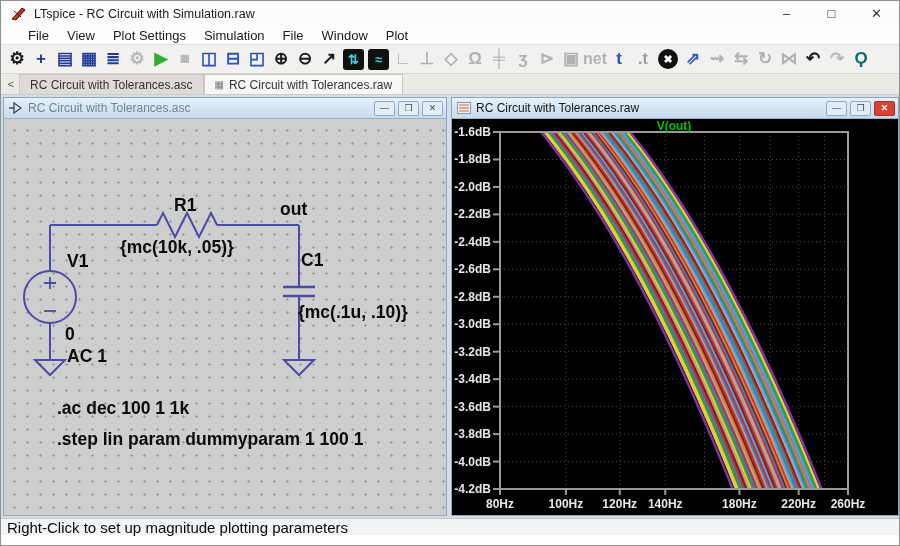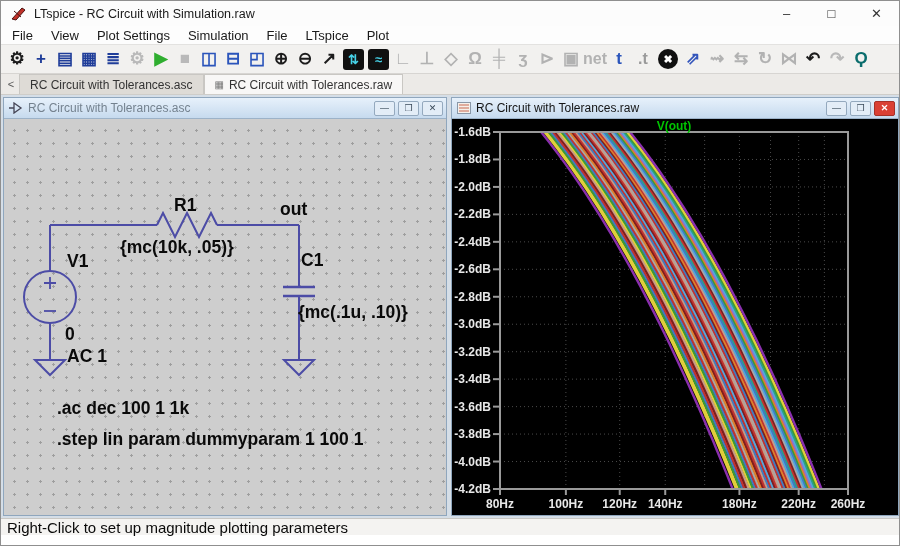--- a/index.html
+++ b/index.html
@@ -7,21 +7,21 @@
   .app { position: relative; width: 900px; height: 546px; border: 1px solid #8f8f8f; background: #fff; overflow: hidden; }
 
   
   .titlebar { height: 25px; display: flex; align-items: center; padding-left: 8px; background: #fcfcfc; }
   .titlebar .logo { width: 18px; height: 16px; margin-right: 7px; }
   .titlebar .title { font-size: 12.5px; color: #1a1a1a; }
   .win-controls { margin-left: auto; display: flex; height: 100%; }
   .win-btn { width: 45px; height: 100%; display: flex; align-items: center; justify-content: center; font-size: 13px; color: #333; }
 
   
-  .menubar { height: 18px; background: #fdfdfd; display: flex; align-items: center; padding-left: 2px; }
+  .menubar { height: 18px; background: #fdfdfd; display: flex; align-items: center; padding-left: 18px; }
   .menu-item { font-size: 13px; color: #1a1a1a; padding: 0 9px; }
 
   
   .toolbar { height: 30px; background: #f2f1ef; border-top: 1px solid #e3e2e0; border-bottom: 1px solid #d7d5d2; display: flex; align-items: center; padding-left: 4px; }
   .tb-btn { width: 24px; height: 26px; line-height: 26px; text-align: center; font-size: 17px; font-weight: bold; flex: 0 0 auto; }
   .tb-btn.dark { background: #101010; border-radius: 3px; width: 21px; height: 21px; line-height: 21px; font-size: 13px; margin: 0 2px; }
   .tb-btn.circle { background: #101010; border-radius: 50%; width: 20px; height: 20px; line-height: 20px; font-size: 11px; margin: 0 3px; }
   .tb-btn.small { font-size: 16px; }
 
   
@@ -66,21 +66,21 @@
       <div class="win-btn">✕</div>
     </div>
   </div>
 
   <div class="menubar" id="menubar">
       <span class="menu-item">File</span>
       <span class="menu-item">View</span>
       <span class="menu-item">Plot Settings</span>
       <span class="menu-item">Simulation</span>
       <span class="menu-item">File</span>
-      <span class="menu-item">LTspice</span>
+      <span class="menu-item">Window</span>
       <span class="menu-item">Plot</span>
     </div>
 
   <div class="toolbar" id="toolbar">
       <div class="tb-btn" style="color: rgb(28, 28, 28);">⚙</div>
       <div class="tb-btn" style="color: rgb(31, 61, 153);">+</div>
       <div class="tb-btn" style="color: rgb(31, 61, 153);">▤</div>
       <div class="tb-btn" style="color: rgb(31, 61, 153);">▦</div>
       <div class="tb-btn" style="color: rgb(31, 61, 153);">≣</div>
       <div class="tb-btn" style="color: rgb(185, 185, 185);">⚙</div>

